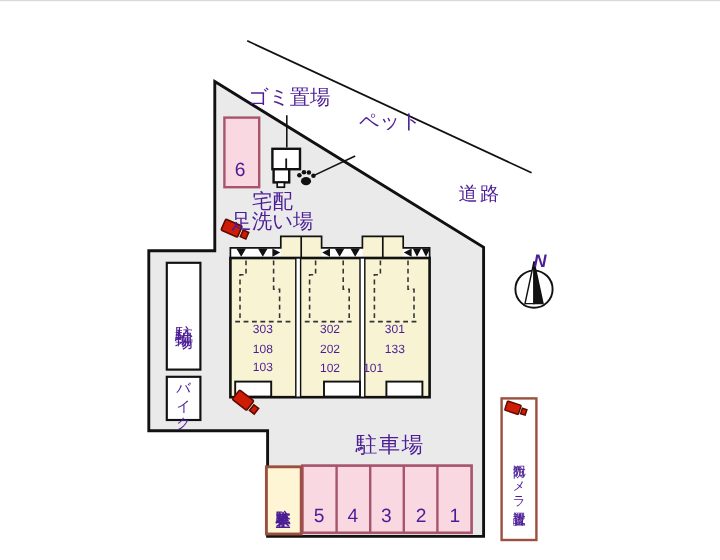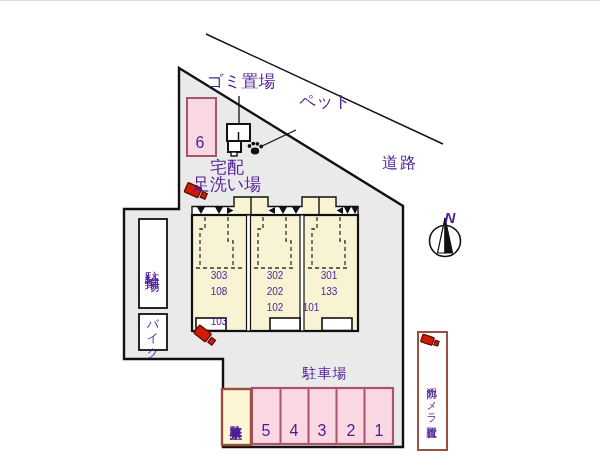--- a/index.html
+++ b/index.html
@@ -9,21 +9,21 @@
     font-family:"Liberation Sans","DejaVu Sans",sans-serif;color:#111;
     overflow:hidden;
   }
   #canvas svg{position:absolute;left:0;top:0;}
   .lbl{
     position:absolute;transform:translate(-50%,-50%);
     white-space:nowrap;line-height:1.05;color:#4c1d95;
     font-family:"Liberation Sans","DejaVu Sans",sans-serif;
   }
   .fs17{font-size:17px;} .fs19{font-size:16px;letter-spacing:2px;}
-  .fs18{font-size:14px;letter-spacing:1px;} .fs16{font-size:16px;} .fs15{font-size:10px;}
+  .fs18{font-size:18px;letter-spacing:1px;font-family:Liberation Mono, monospace;} .fs16{font-size:16px;} .fs15{font-size:10px;}
   .north{font-size:15px;font-weight:bold;font-style:italic;}
   .vtext{
     writing-mode:vertical-rl;text-orientation:upright;line-height:1;
   }
   .v-bicycle{font-size:15px;letter-spacing:3px;}
   .v-bike{font-size:12px;letter-spacing:1px;}
   .v-noparking{font-size:12px;letter-spacing:1px;font-weight:bold;}
   .v-legend{font-size:10.5px;letter-spacing:0.5px;}
 </style>
 </head>
@@ -137,21 +137,21 @@
   <div class="lbl fs17" style="left:325px;top:101px">ペット</div>
   <div class="lbl fs17" style="left:227px;top:167px">宅配</div>
   <div class="lbl fs17" style="left:227px;top:184px">足洗い場</div>
   <div class="lbl fs19" style="left:400px;top:162px">道路</div>
   <div class="lbl fs18" style="left:325px;top:372px">駐車場</div>
   <div class="lbl north" style="left:450px;top:217px">N</div>
   <div class="lbl fs16" style="left:200px;top:142px">6</div>
 
   <div class="lbl fs15" style="left:219px;top:275px">303</div>
   <div class="lbl fs15" style="left:219px;top:291px">108</div>
-  <div class="lbl fs15" style="left:219px;top:321px">103</div>
+  <div class="lbl fs15" style="left:219px;top:306px">103</div>
   <div class="lbl fs15" style="left:275px;top:275px">302</div>
   <div class="lbl fs15" style="left:275px;top:291px">202</div>
   <div class="lbl fs15" style="left:275px;top:307px">102</div>
   <div class="lbl fs15" style="left:329px;top:275px">301</div>
   <div class="lbl fs15" style="left:329px;top:291px">133</div>
   <div class="lbl fs15" style="left:311px;top:307px">101</div>
 
   <div class="lbl fs16" style="left:266px;top:430px">5</div>
   <div class="lbl fs16" style="left:294px;top:430px">4</div>
   <div class="lbl fs16" style="left:322px;top:430px">3</div>

